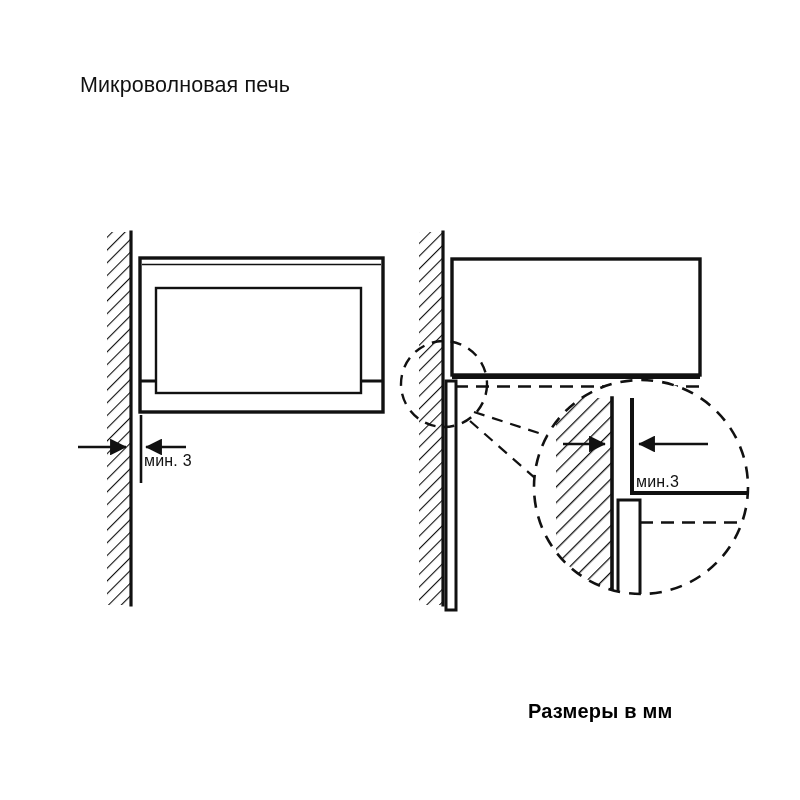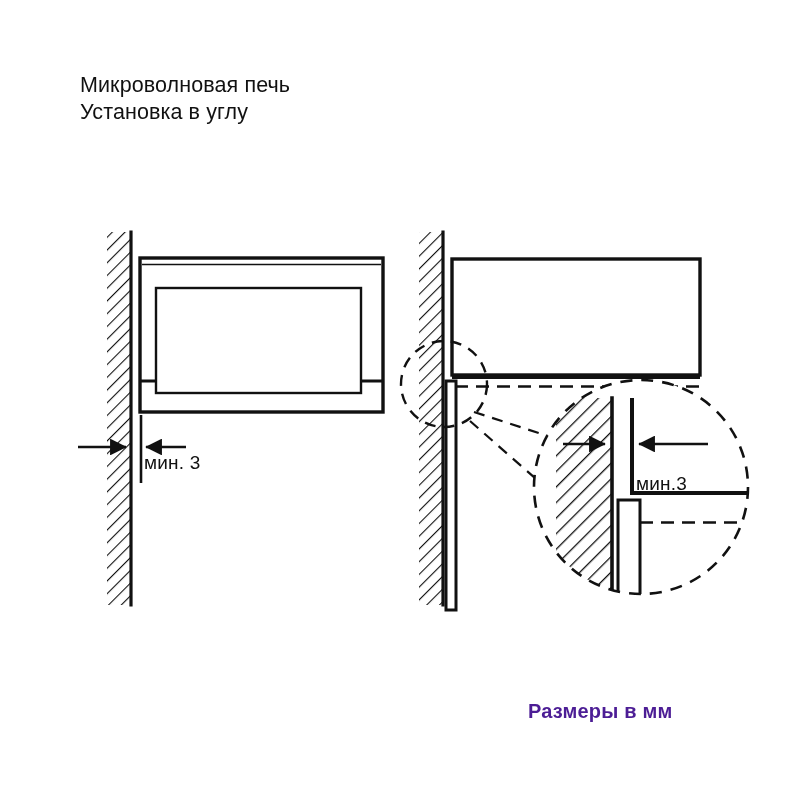--- a/index.html
+++ b/index.html
@@ -33,27 +33,27 @@
     letter-spacing: 0.1px;
     color: #111111;
     white-space: pre;
   }
   .footnote {
     position: absolute;
     left: 528px;
     top: 700px;
     font-size: 20px;
     font-weight: bold;
-    color: #4c1d95;
+    color: #000000;
     white-space: pre;
     letter-spacing: 0.2px;
   }
   .dim-label {
     position: absolute;
-    font-size: 19px;
+    font-size: 16px;
     color: #111111;
     white-space: pre;
     letter-spacing: 0.2px;
   }
   #dim-label-left {
     left: 144px;
     top: 452px;
   }
   #dim-label-detail {
     left: 636px;
@@ -62,21 +62,20 @@
   }
   svg { display: block; }
 </style>
 </head>
 <body>
 
 <div id="sheet">
 
   <div class="title-block">
     <div class="title-line">Микроволновая печь</div>
-    <div class="title-line">Установка в углу</div>
   </div>
 
   <svg width="800" height="800" viewBox="0 0 800 800">
     <defs>
       <pattern id="hatch45" width="9" height="9" patternTransform="rotate(45)" patternUnits="userSpaceOnUse">
         <line x1="0" y1="0" x2="0" y2="9" stroke="#111111" stroke-width="2.2"></line>
       </pattern>
       <pattern id="hatch45b" width="11" height="11" patternTransform="rotate(45)" patternUnits="userSpaceOnUse">
         <line x1="0" y1="0" x2="0" y2="11" stroke="#111111" stroke-width="2.6"></line>
       </pattern>

